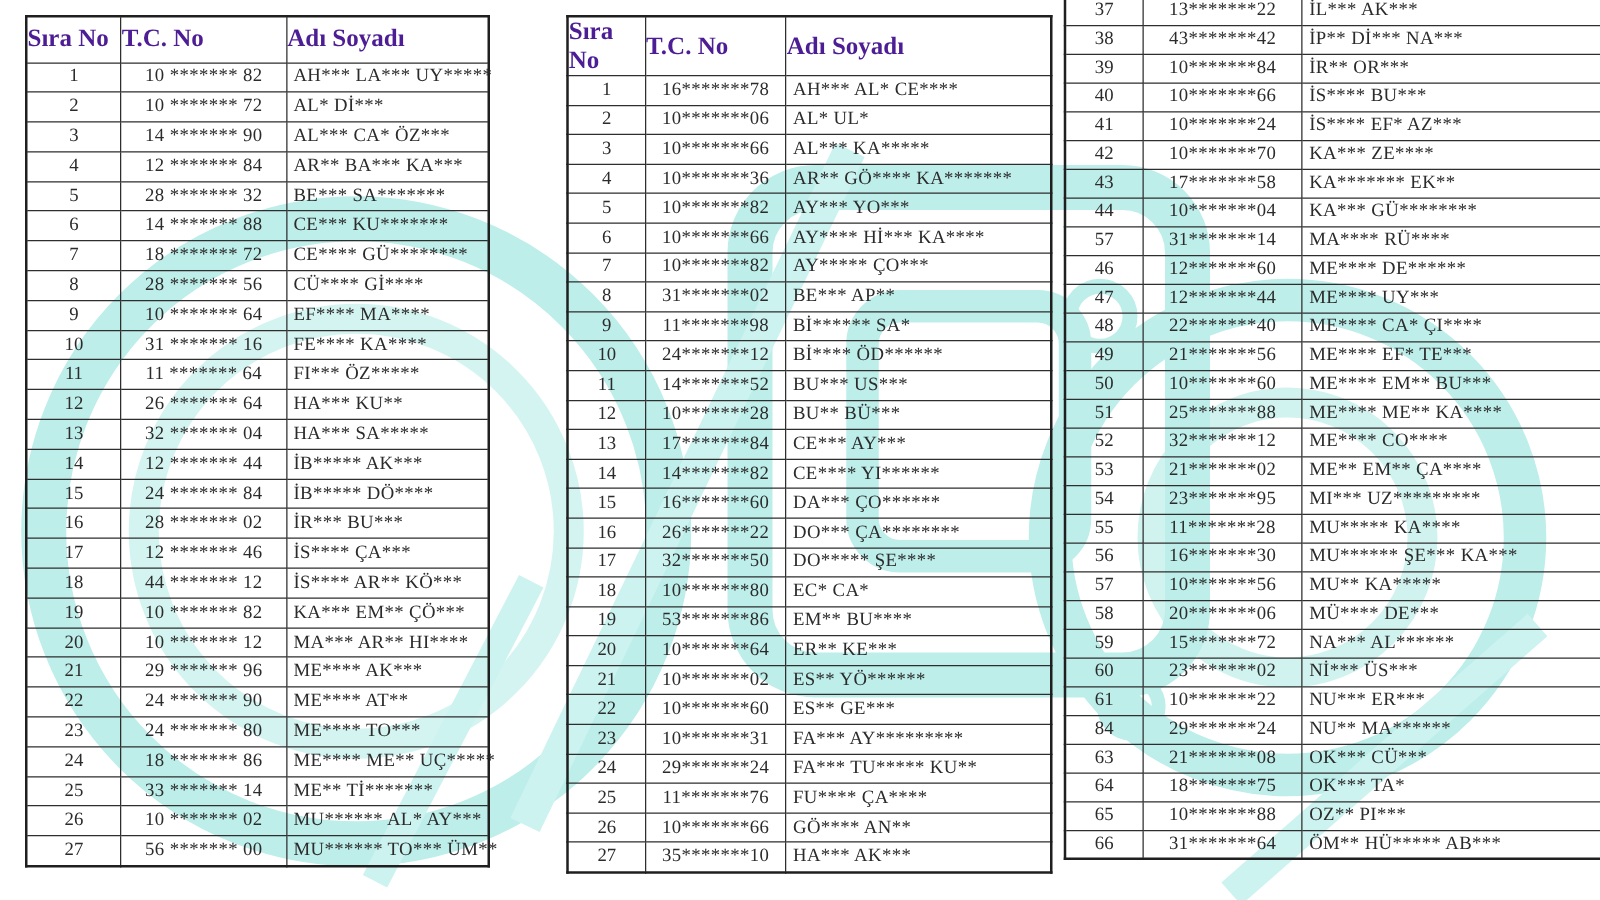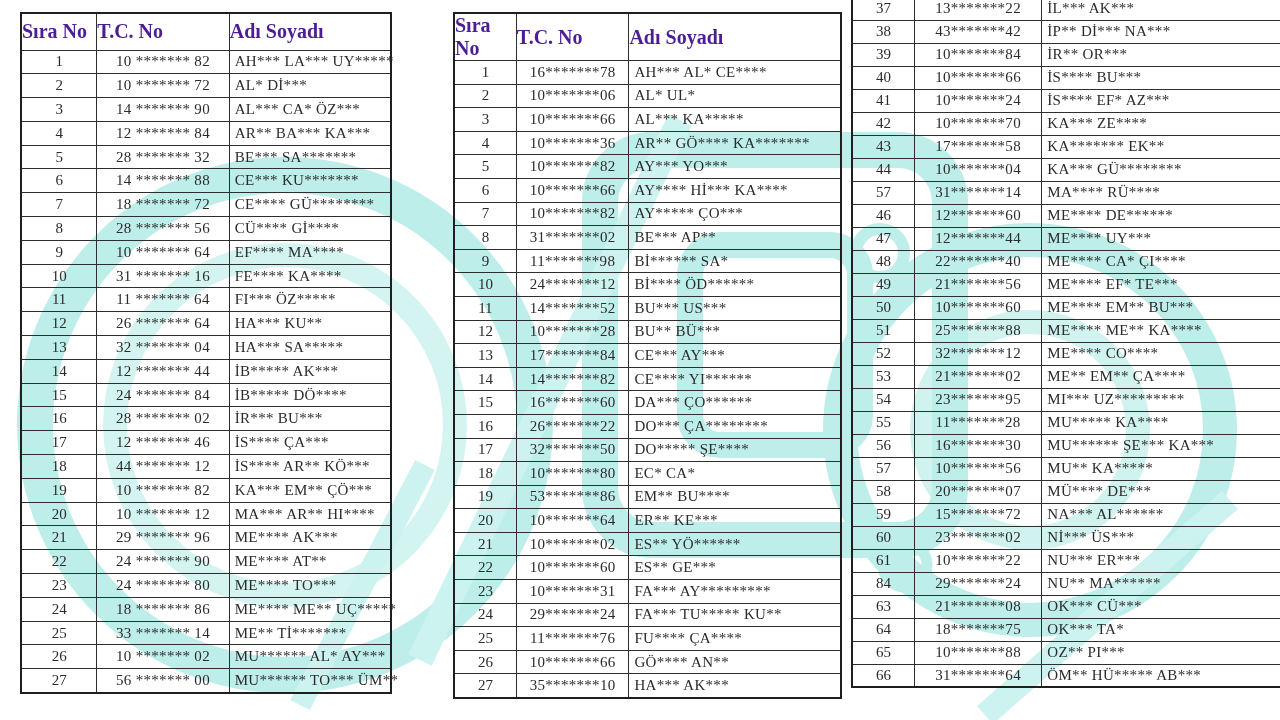--- a/index.html
+++ b/index.html
@@ -461,21 +461,21 @@
         <td class="col-tc">16*******30</td>
         <td class="col-name">MU****** ŞE*** KA***</td>
       </tr>
       <tr>
         <td class="col-no">57</td>
         <td class="col-tc">10*******56</td>
         <td class="col-name">MU** KA*****</td>
       </tr>
       <tr>
         <td class="col-no">58</td>
-        <td class="col-tc">20*******07</td>
+        <td class="col-tc">20*******06</td>
         <td class="col-name">MÜ**** DE***</td>
       </tr>
       <tr>
         <td class="col-no">59</td>
         <td class="col-tc">15*******72</td>
         <td class="col-name">NA*** AL******</td>
       </tr>
       <tr>
         <td class="col-no">60</td>
         <td class="col-tc">23*******02</td>

